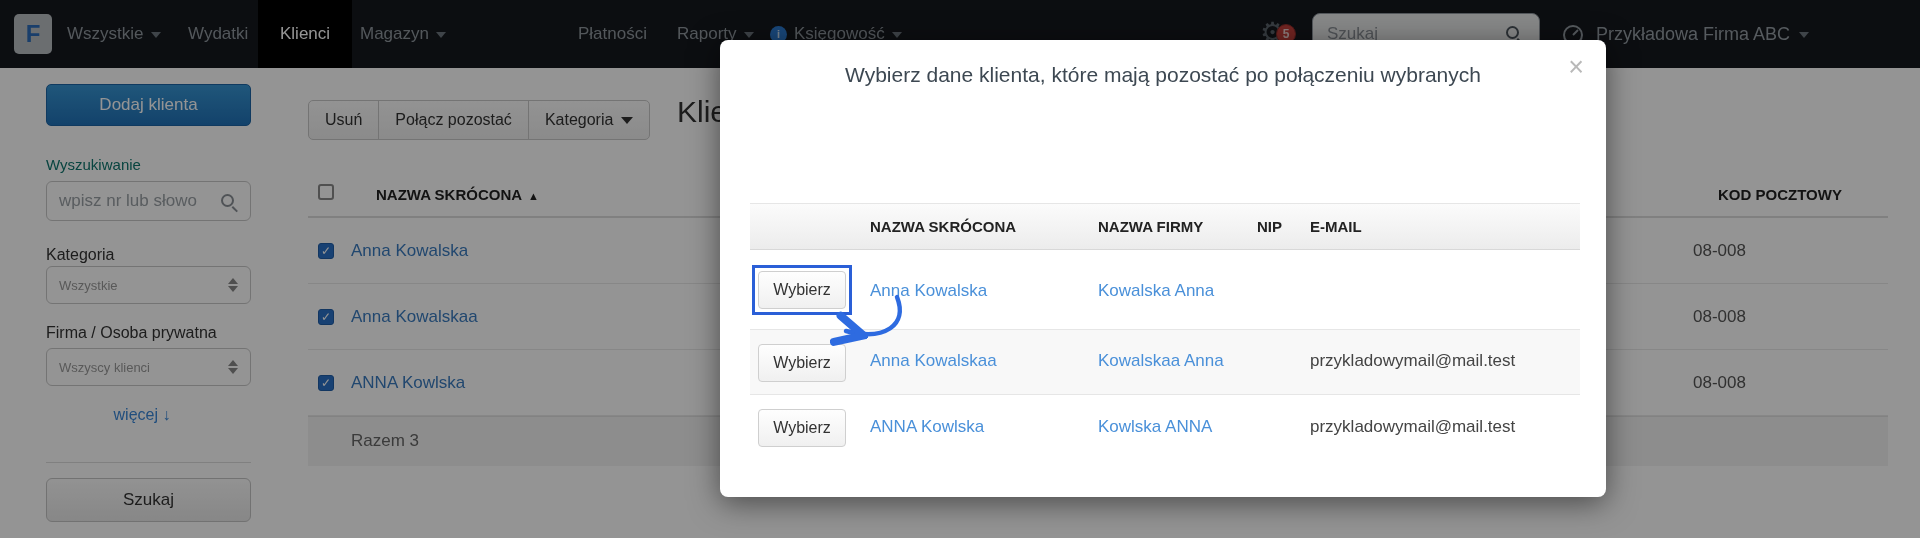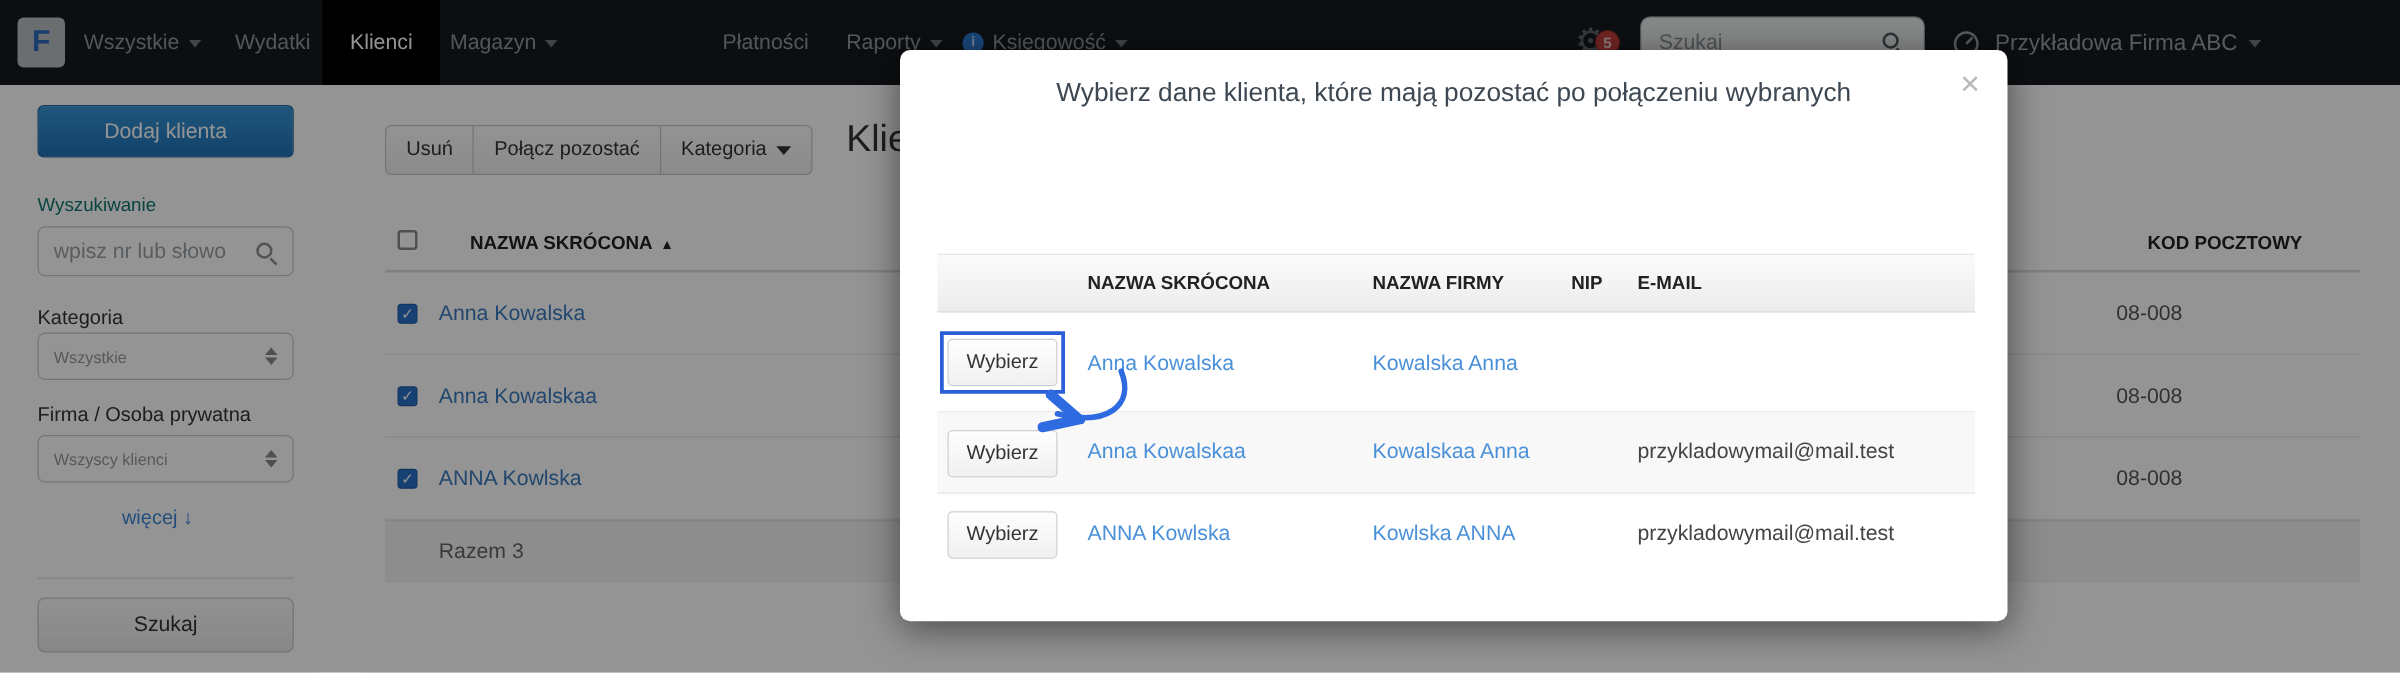--- a/index.html
+++ b/index.html
@@ -29,21 +29,21 @@
   #nav-search::placeholder { color:#8a9096; }
   .lens { position:absolute; width:13px; height:13px; border:2px solid #4d565e; border-radius:50%; }
   .lens::after { content:""; position:absolute; left:10px; top:10px; width:7px; height:2px;
                  background:#4d565e; transform:rotate(45deg); transform-origin:0 0; }
   #nav-lens { left:1506px; top:26px; }
   #gauge-icon { position:absolute; left:1562px; top:24px; }
   #company { position:absolute; left:1596px; top:0; height:68px; display:flex; align-items:center;
              gap:9px; color:#959da4; font-size:18px; cursor:pointer; }
 
   
-  #sidebar { position:absolute; left:0; top:68px; width:292px; height:470px; background:#fff;
+  #sidebar { position:absolute; left:16px; top:68px; width:292px; height:470px; background:#fff;
              border-right:1px solid #d8d8d8; }
   #add-client { position:absolute; left:30px; top:16px; width:205px; height:42px; border-radius:5px;
                 background:linear-gradient(#3795d3,#2172b8); border:1px solid #1d65a5; color:#fff;
                 font-size:17px; cursor:pointer; }
   .side-label { position:absolute; left:30px; font-size:15px; font-weight:normal; color:#0f766e; }
   .side-label2 { position:absolute; left:30px; font-size:16px; color:#333; }
   #side-input { position:absolute; left:30px; top:113px; width:205px; height:40px; border:1px solid #c9c9c9;
                 border-radius:6px; padding:0 34px 0 12px; font-size:17px; color:#555;
                 font-family:"Liberation Sans",sans-serif; }
   #side-input::placeholder { color:#9aa0a5; }

